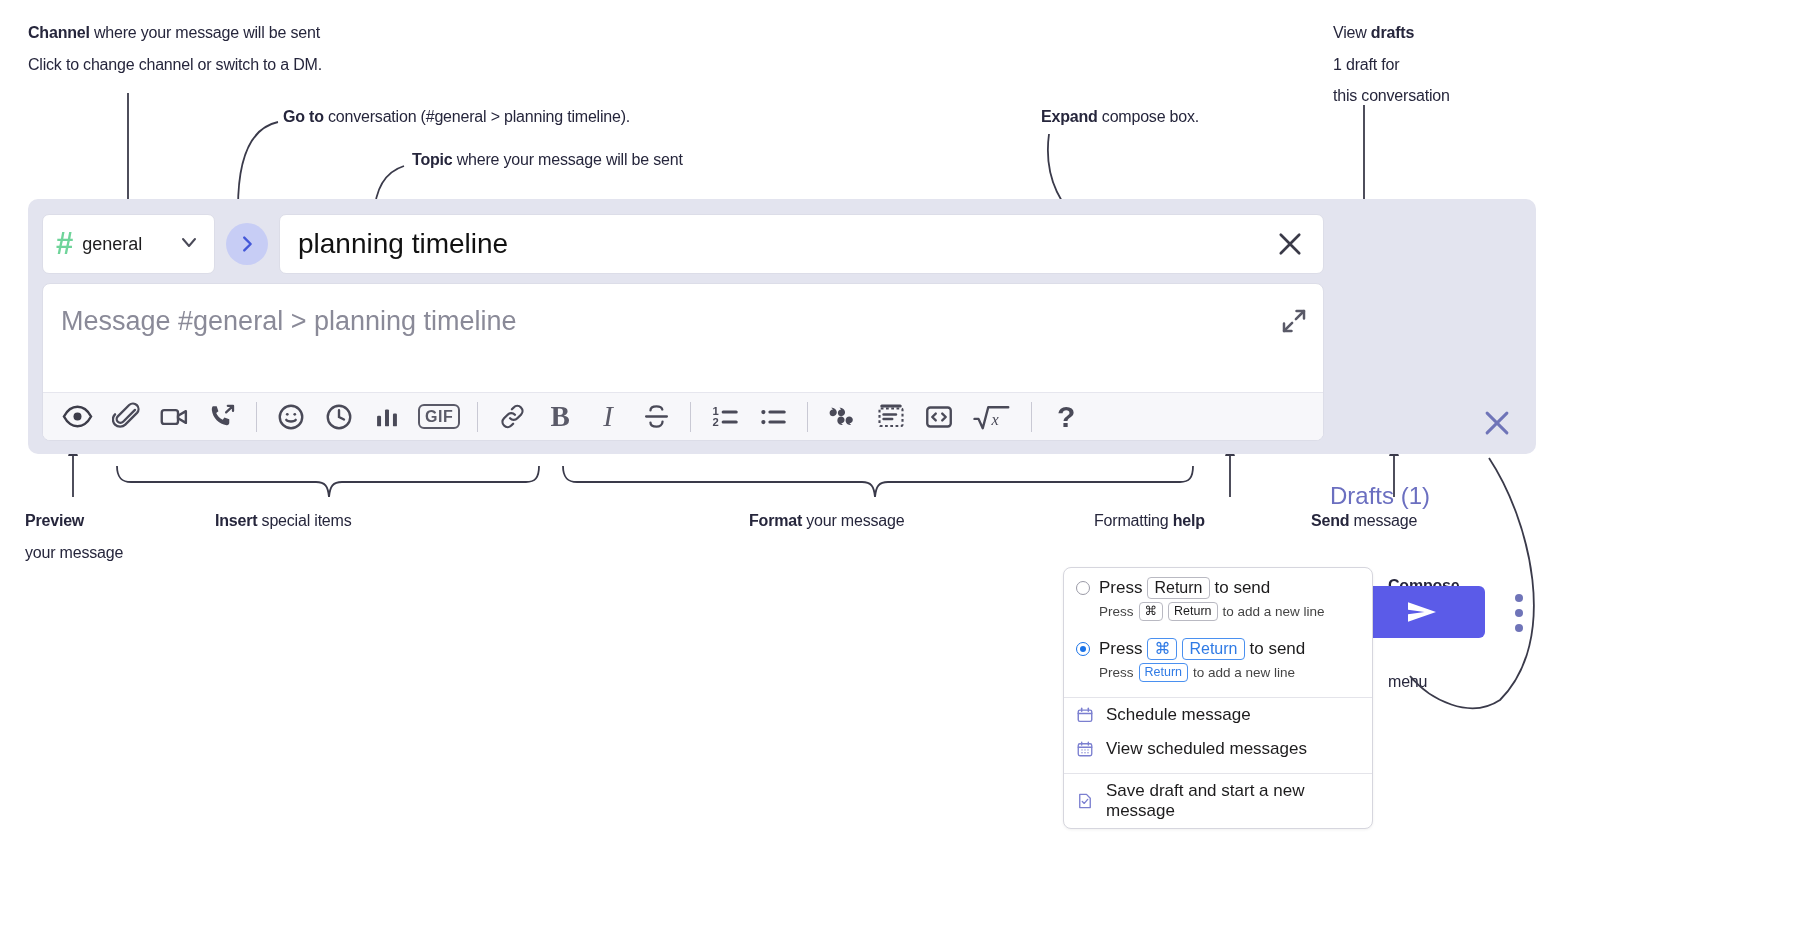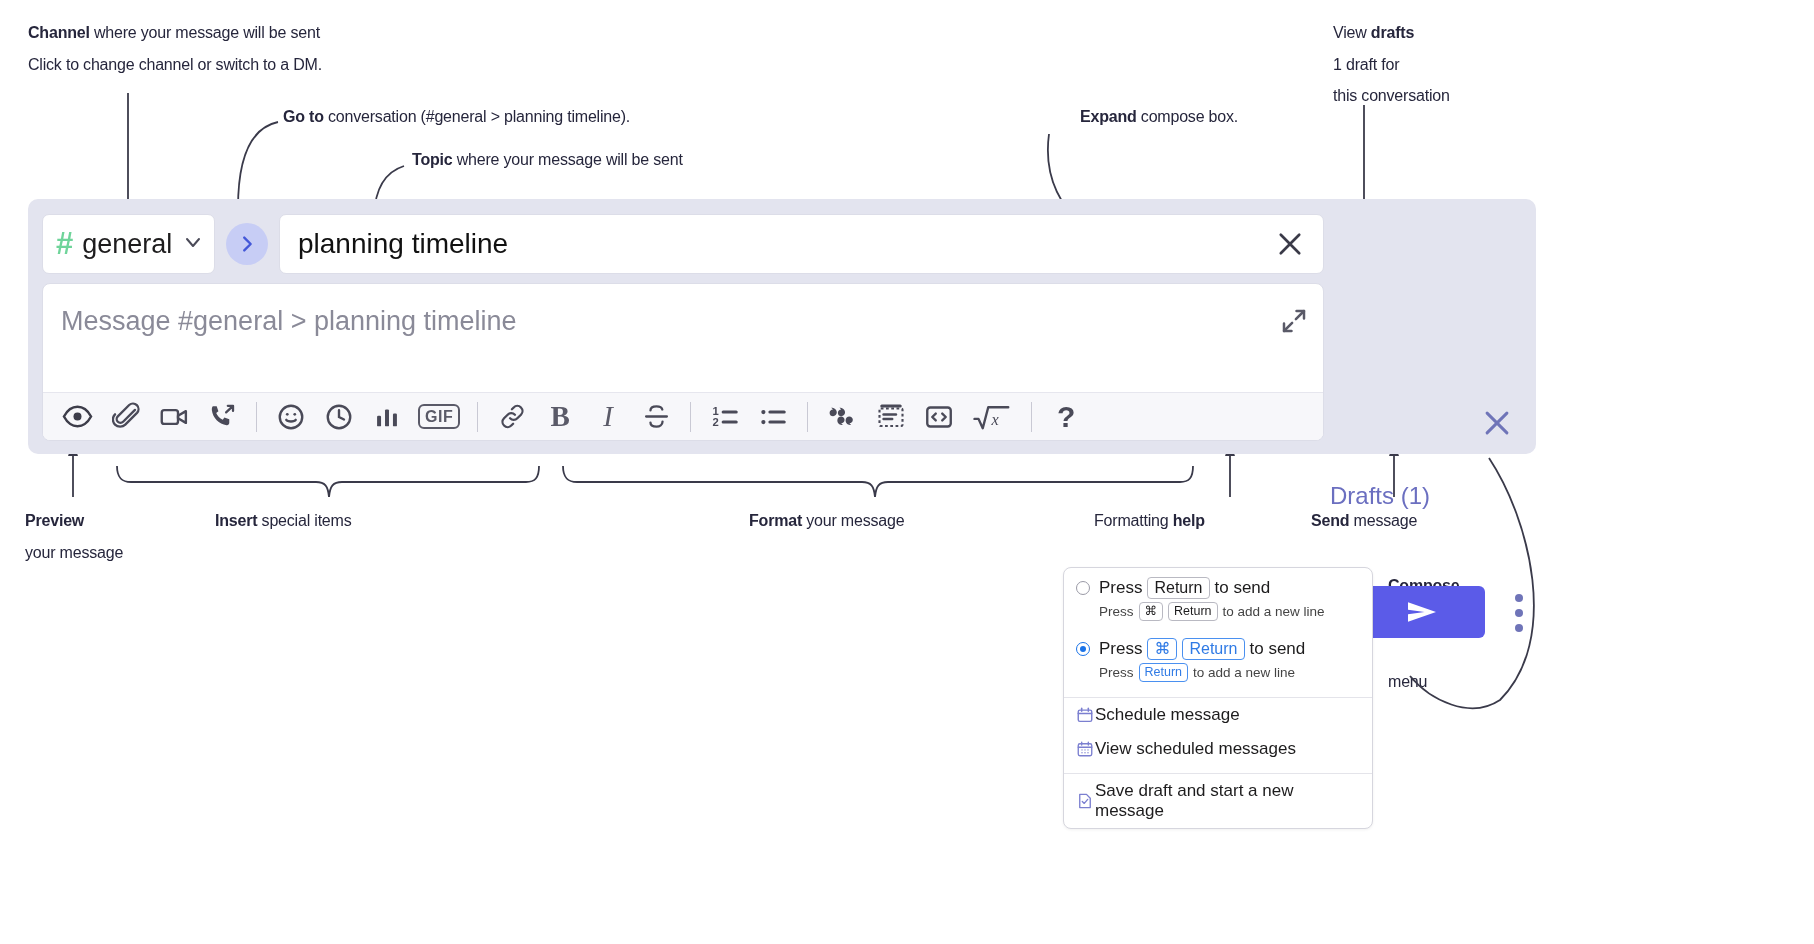--- a/index.html
+++ b/index.html
@@ -43,21 +43,21 @@
   .channel-pill{
     width:173px;height:60px;box-sizing:border-box;
     background:#ffffff;border:1px solid #dcdde8;border-radius:7px;
     display:flex;align-items:center;gap:9px;padding:0 13px;
     cursor:pointer;
   }
   .hash{
     color:#6fd49a;font-size:31px;font-weight:700;line-height:1;
     transform:translateY(-1px);
   }
-  .channel-name{font-size:27px;color:#1d1c1d;}
+  .channel-name{font-size:18px;color:#1d1c1d;}
   .chev{margin-left:auto;}
 
   .gobtn{
     width:42px;height:42px;border-radius:50%;
     background:#c7cdf5;
     display:flex;align-items:center;justify-content:center;
     cursor:pointer;flex:0 0 auto;
   }
 
   .topic-field{
@@ -152,21 +152,21 @@
   .key{
     display:inline-flex;align-items:center;justify-content:center;
     border:1px solid #b9b9c2;border-radius:4px;
     padding:0px 6px;background:#fff;color:#1d1c1d;
     font-size:16px;line-height:20px;
   }
   .key.sm{font-size:12.5px;line-height:17px;padding:0 5px;}
   .key.blue{border-color:#4a90f0;color:#2f7ae5;}
   .mdiv{height:1px;background:#e4e4ea;margin:7px 0 0 0;}
   .mi{
-    display:flex;align-items:center;gap:1px;
+    display:flex;align-items:center;gap:12px;
     padding:7px 12px;font-size:17px;cursor:pointer;
   }
   .micon{width:18px;height:18px;flex:0 0 auto;color:#7b7fd0;}
 </style>
 </head>
 <body>
 
 <div class="stage">
 
   <div class="anno" style="left:28px;top:23px;">
@@ -177,21 +177,21 @@
   </div>
 
   <div class="anno" style="left:283px;top:107px;">
     <span style="font-weight:700">Go to</span><span> conversation (#general &gt; planning timeline).</span>
   </div>
 
   <div class="anno" style="left:412px;top:150px;">
     <span style="font-weight:700">Topic</span><span> where your message will be sent</span>
   </div>
 
-  <div class="anno" style="left:1080px;top:107px;">
+  <div class="anno" style="left:1041px;top:107px;">
     <span style="font-weight:700">Expand</span><span> compose box.</span>
   </div>
 
   <div class="anno" style="left:1333px;top:23px;">
     <span>View </span><span style="font-weight:700">drafts</span>
   </div>
   <div class="anno it" style="left:1333px;top:55px;">
     <span>1 draft for</span>
   </div>
   <div class="anno it" style="left:1333px;top:86px;">

